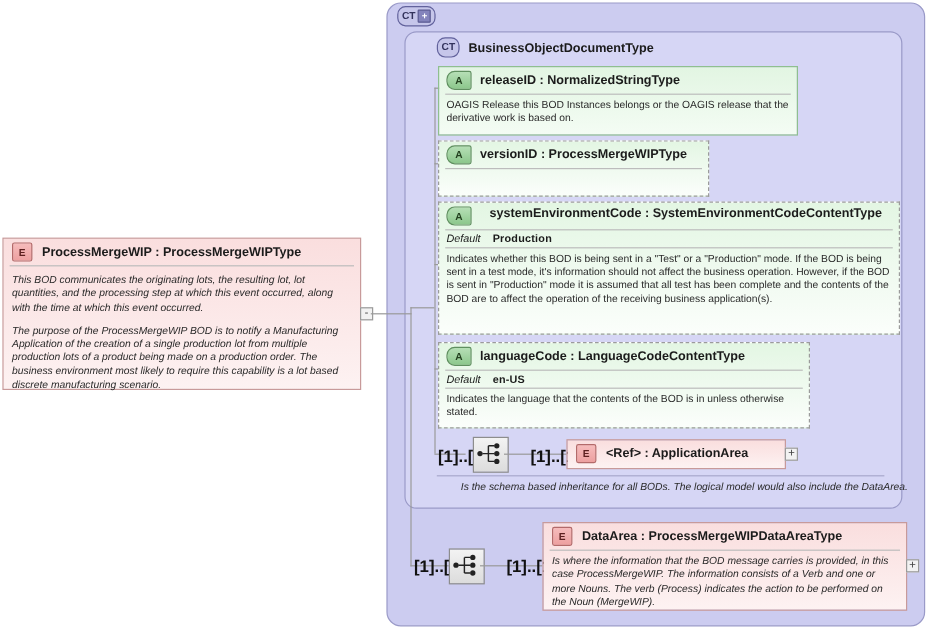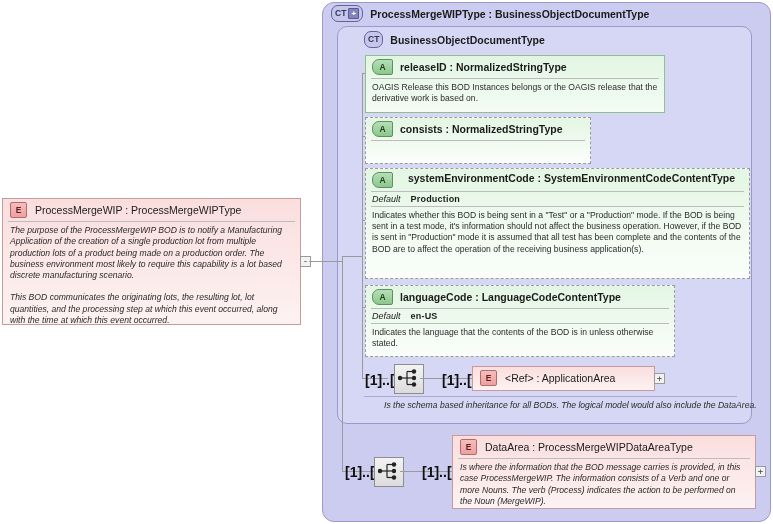--- a/index.html
+++ b/index.html
@@ -89,21 +89,21 @@
     border:1px solid #c89a9a;
   }
   .elem .e-head{display:flex;align-items:center;gap:8px;padding:3px 7px;}
   .badge-e{
     display:inline-flex;align-items:center;justify-content:center;
     width:15px;height:14px;flex:0 0 15px;
     border:1px solid #b36a6a;border-radius:2px;
     background:linear-gradient(to bottom,#f6bcbc,#eda0a0);
     font-size:8.5px;font-weight:bold;color:#5c1f1f;line-height:1;
   }
-  .e-title{font-size:10.5px;font-weight:normal;color:#1b1b1b;white-space:nowrap;}
+  .e-title{font-size:10.5px;font-weight:bold;color:#1b1b1b;white-space:nowrap;}
   .e-doc{
     padding:3px 7px 5px 7px;
     font-size:8.6px;font-style:italic;color:#2a2a2a;line-height:11.3px;
   }
 
   
   .ct-doc{
     position:absolute;font-size:8.6px;font-style:italic;color:#2a2a2a;
     line-height:11.3px;
   }
@@ -140,21 +140,20 @@
 
 <div class="canvas">
 
   <div class="abs ct-outer"></div>
 
   <div class="ct-head" style="left:331px;top:5px;">
     <span class="badge-ct">
       <span>CT</span>
         <span class="plus">+</span>
     </span>
-    <span class="ct-title">ProcessMergeWIPType : BusinessObjectDocumentType</span>
   </div>
 
   <div class="abs ct-inner"></div>
 
   <div class="ct-head" style="left:364px;top:31px;">
     <span class="badge-ct">
       <span>CT</span>
     </span>
     <span class="ct-title">BusinessObjectDocumentType</span>
   </div>
@@ -172,21 +171,21 @@
       <span class="badge-a">A</span>
       <span class="a-title">releaseID : NormalizedStringType</span>
     </div>
     <div class="sep"></div>
     <div class="a-doc">OAGIS Release this BOD Instances belongs or the OAGIS release that the derivative work is based on.</div>
   </div>
 
   <div class="attr optional" style="left:365px;top:117px;width:224px;height:45px;">
     <div class="a-head">
       <span class="badge-a">A</span>
-      <span class="a-title">consists : NormalizedStringType</span>
+      <span class="a-title">versionID : ProcessMergeWIPType</span>
     </div>
     <div class="sep"></div>
   </div>
 
   <div class="attr optional" style="left:365px;top:168px;width:383px;height:109px;">
     <div class="a-head" style="align-items:flex-start;">
       <span class="badge-a">A</span>
       <span class="a-title center">systemEnvironmentCode : SystemEnvironmentCodeContentType</span>
     </div>
     <div class="sep"></div>
@@ -274,21 +273,21 @@
     <div class="e-doc">Is where the information that the BOD message carries is provided, in this case ProcessMergeWIP. The information consists of a Verb and one or more Nouns. The verb (Process) indicates the action to be performed on the Noun (MergeWIP).</div>
   </div>
   <div class="toggle" style="left:755px;top:466px;">+</div>
 
   <div class="elem" style="left:2px;top:198px;width:297px;height:125px;">
     <div class="e-head">
       <span class="badge-e">E</span>
       <span class="e-title">ProcessMergeWIP : ProcessMergeWIPType</span>
     </div>
     <div class="sep"></div>
+    <div class="e-doc" style="padding-top:6px;">This BOD communicates the originating lots, the resulting lot, lot quantities, and the processing step at which this event occurred, along with the time at which this event occurred.</div>
     <div class="e-doc">The purpose of the ProcessMergeWIP BOD is to notify a Manufacturing Application of the creation of a single production lot from multiple production lots of a product being made on a production order. The business environment most likely to require this capability is a lot based discrete manufacturing scenario.</div>
-    <div class="e-doc" style="padding-top:6px;">This BOD communicates the originating lots, the resulting lot, lot quantities, and the processing step at which this event occurred, along with the time at which this event occurred.</div>
   </div>
 
   <div class="toggle" style="left:300px;top:256px;">-</div>
 
   <div class="ln-h" style="left:309px;top:261px;width:34px;"></div>
 
 </div>
 
 </body></html>

